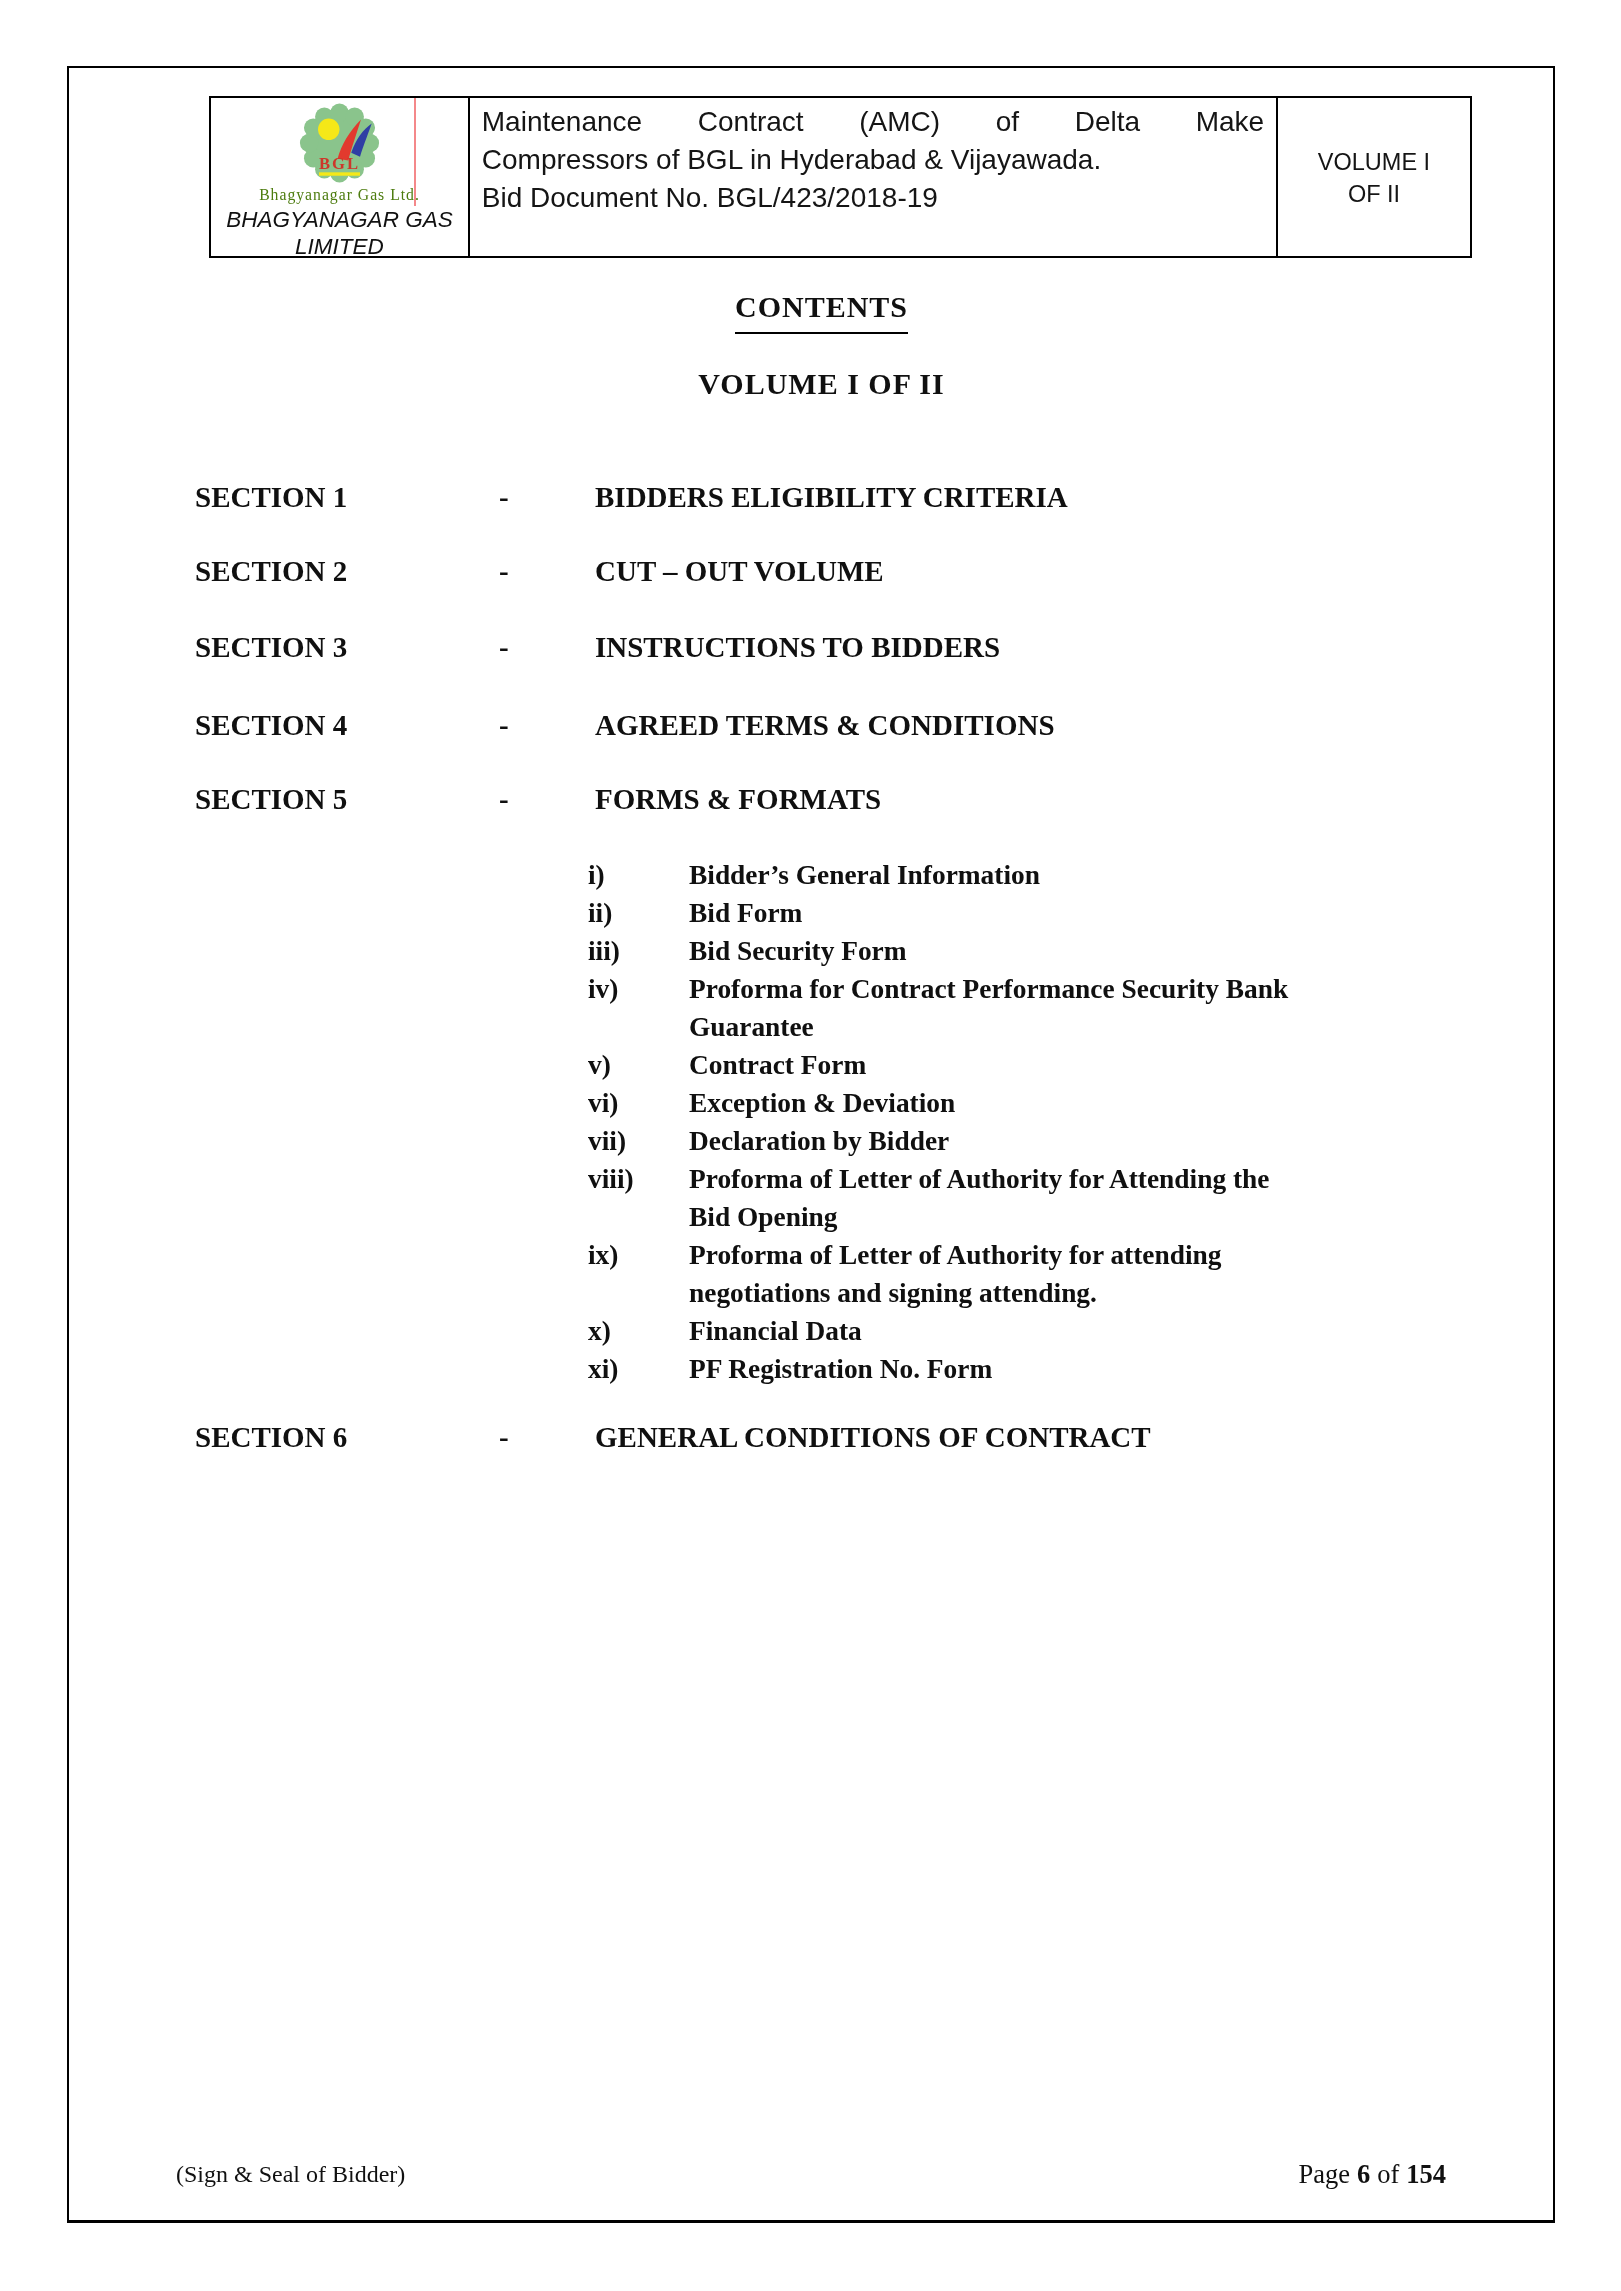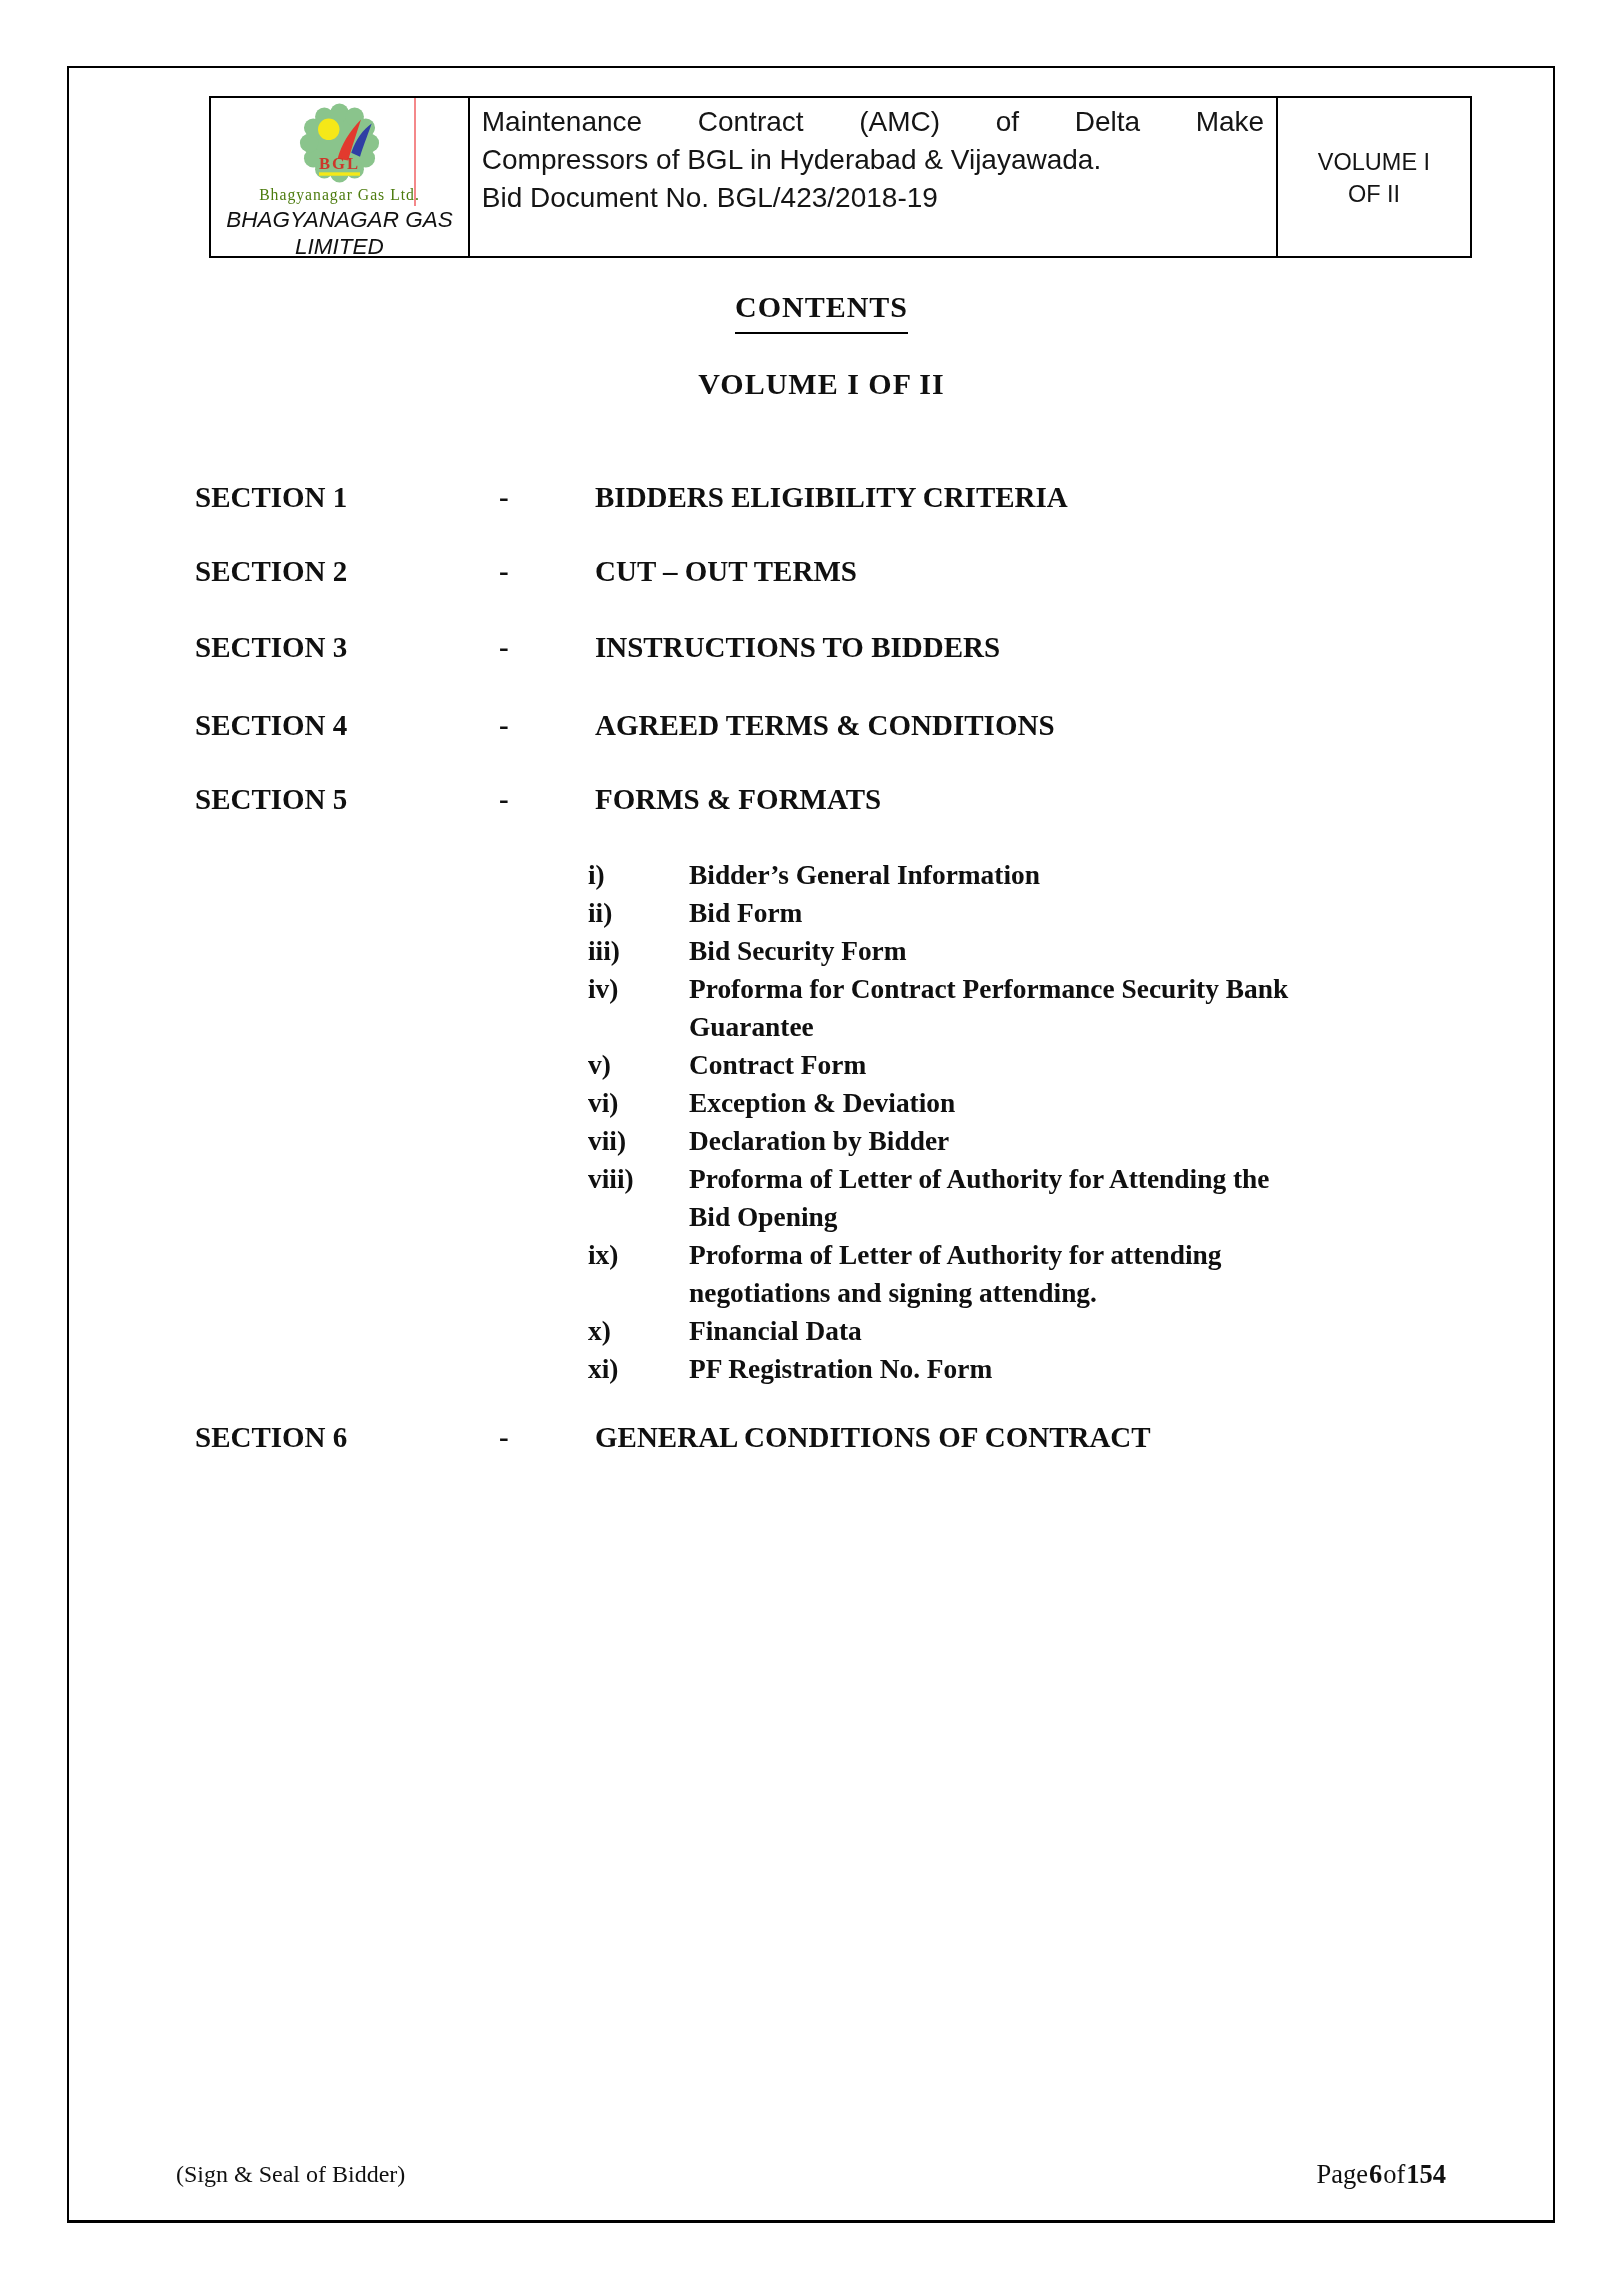--- a/index.html
+++ b/index.html
@@ -90,21 +90,21 @@
   .item .line { white-space:nowrap; }
 
   
   .footer-left {
     position:absolute; left:176px; top:2159px;
     font-size:24px; line-height:31px;
   }
   .footer-right {
     position:absolute; right:175px; top:2159px;
     font-size:26.5px; line-height:31px;
-    display:flex; gap:1px;
+    display:flex; gap:7px;
   }
   .b { font-weight:bold; }
 </style>
 </head>
 <body>
 
 <div class="page">
 
   <div class="frame"></div>
 
@@ -157,21 +157,21 @@
 
   <div class="center-band contents-heading">
     <span class="ul">CONTENTS</span>
   </div>
   <div class="center-band volume-subheading">VOLUME I OF II</div>
 
   <div class="sec-row" style="top:479px">
     <span class="sec-label">SECTION 1</span><span class="sec-dash">-</span><span class="sec-title">BIDDERS ELIGIBILITY CRITERIA</span>
   </div>
   <div class="sec-row" style="top:553px">
-    <span class="sec-label">SECTION 2</span><span class="sec-dash">-</span><span class="sec-title">CUT – OUT TERMS</span>
+    <span class="sec-label">SECTION 2</span><span class="sec-dash">-</span><span class="sec-title">CUT – OUT VOLUME</span>
   </div>
   <div class="sec-row" style="top:629px">
     <span class="sec-label">SECTION 3</span><span class="sec-dash">-</span><span class="sec-title">INSTRUCTIONS TO BIDDERS</span>
   </div>
   <div class="sec-row" style="top:707px">
     <span class="sec-label">SECTION 4</span><span class="sec-dash">-</span><span class="sec-title">AGREED TERMS &amp; CONDITIONS</span>
   </div>
   <div class="sec-row" style="top:781px">
     <span class="sec-label">SECTION 5</span><span class="sec-dash">-</span><span class="sec-title">FORMS &amp; FORMATS</span>
   </div>

